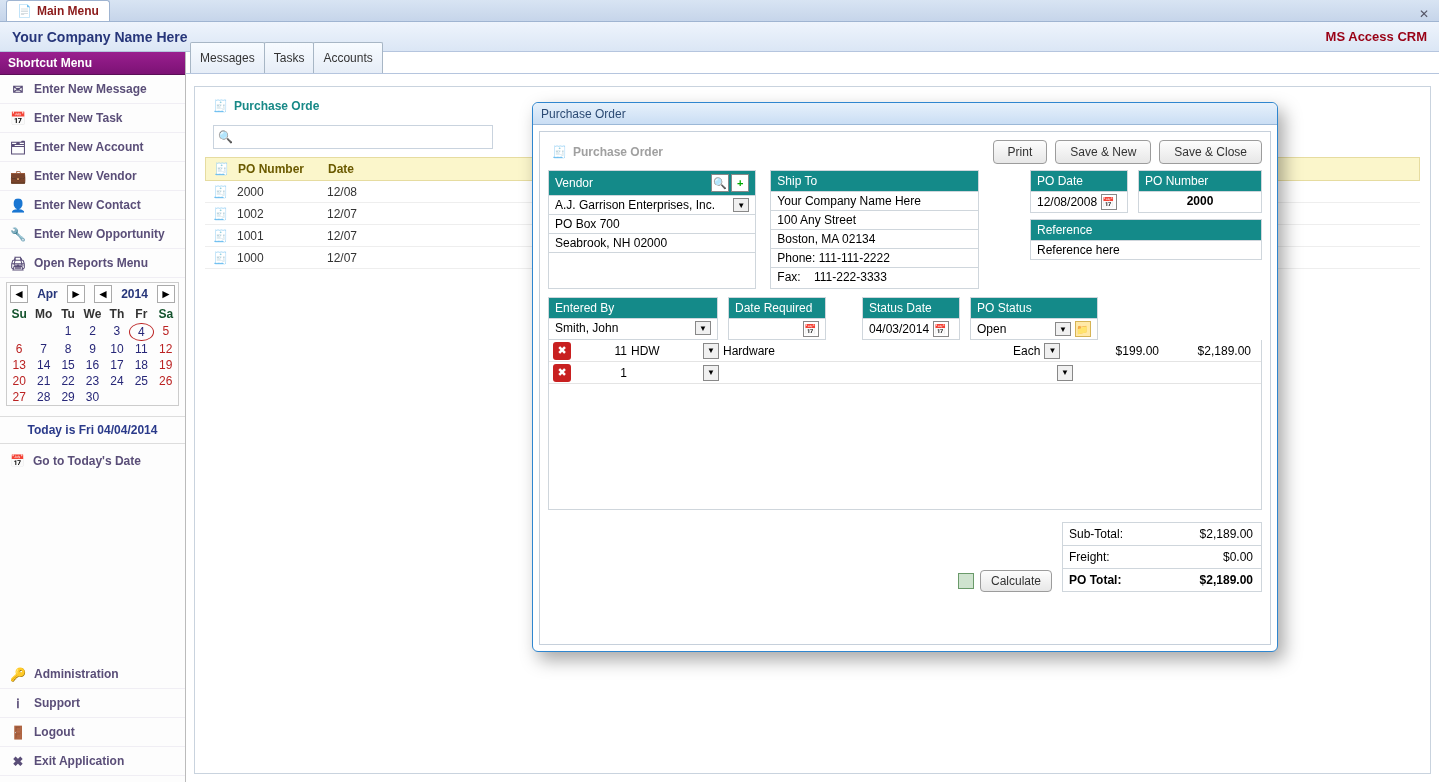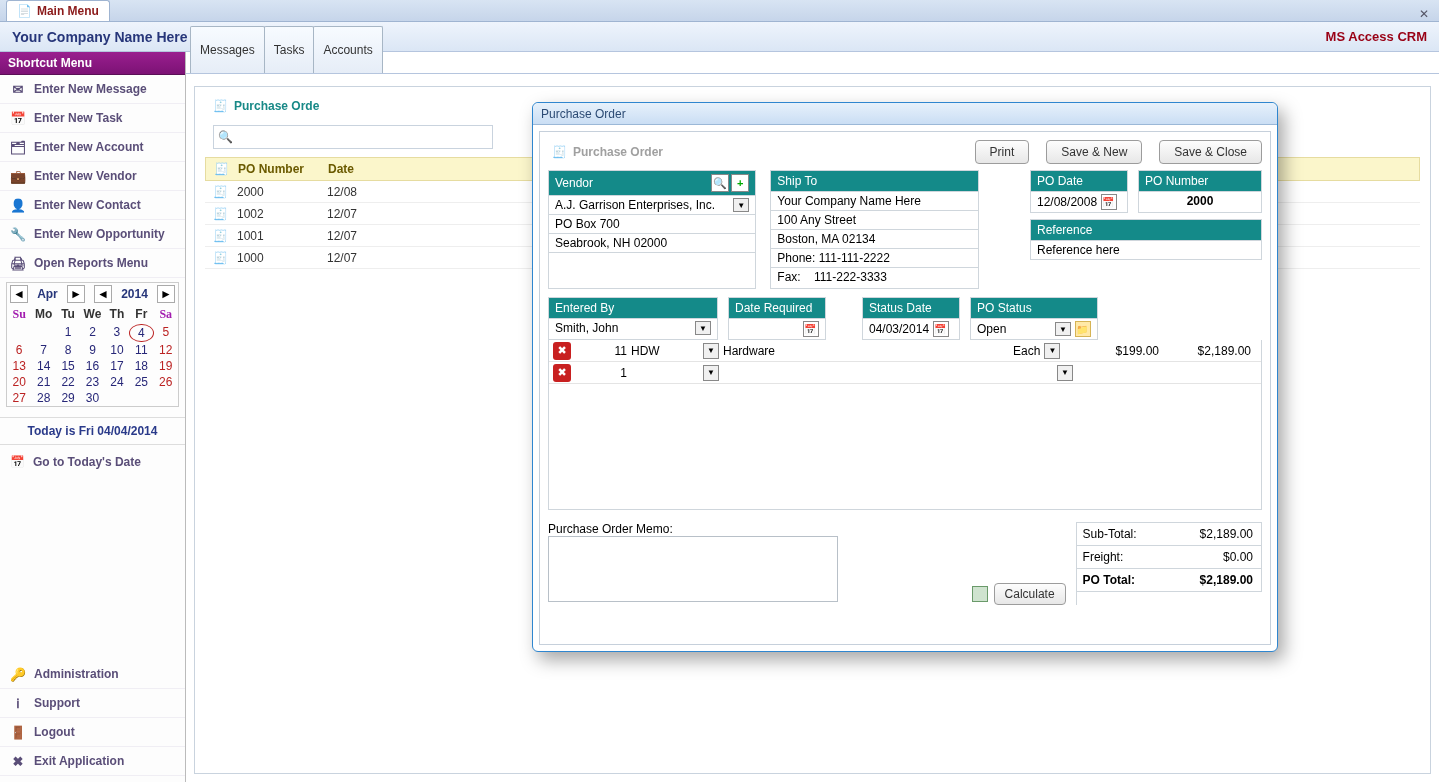--- a/index.html
+++ b/index.html
@@ -24,51 +24,51 @@
 .shortcut-head { background: linear-gradient(#9a1f8f,#7c1275); color:#fff; font-weight:bold; padding:4px 8px; border-bottom:1px solid #5a0f56;}
 .sb-item { display:flex; align-items:center; gap:8px; padding:6px 10px; color:#5a4e78; cursor:pointer; font-weight:bold; border-bottom:1px solid #f0eef4;}
 .sb-item .ic { width:16px; height:16px; display:inline-flex; align-items:center; justify-content:center; font-size:13px; }
 
 
 .cal-box { border:1px solid #ccc; margin:4px 6px; }
 .cal-nav { display:flex; align-items:center; justify-content:space-between; padding:2px 3px; color:#272778; font-weight:bold;}
 .cal-nav button{ background:#fff; border:1px solid #aaa; width:18px; height:18px; cursor:pointer;}
 .cal-grid { display:grid; grid-template-columns:repeat(7,1fr); text-align:center; }
 .cal-grid .dh { font-weight:bold; padding:2px 0; color:#333;}
-.cal-grid .dh.sun,.cal-grid .dh.sat{color:#a21caf;font-family:Liberation Serif, serif;}
+.cal-grid .dh.sun,.cal-grid .dh.sat{color:#14532d;}
 .cal-grid .d { padding:1px 0; color:#272778;}
 .cal-grid .d.sun,.cal-grid .d.sat{color:#b22;}
 .cal-grid .d.today{ border:1px solid #b22; border-radius:50%; }
 .today-is { text-align:center; color:#2a3a8a; font-weight:bold; padding:6px 0; border-top:1px solid #ddd; border-bottom:1px solid #ddd; margin:6px 0;}
 .goto-today { display:flex; gap:8px; align-items:center; padding:4px 10px; color:#5a4e78; font-weight:bold; cursor:pointer;}
 .sb-bottom { margin-top:auto; padding-bottom:6px;}
 .sb-bottom .sb-item { font-weight:bold; }
 
 
 .main-tabs { height:22px; border-bottom:1px solid #b5c5de; padding-left:4px; display:flex; gap:0; align-items:flex-end;}
-.main-tab { border:1px solid #a7b6c5; border-bottom:none; padding:16px 9px; background:linear-gradient(#f7fbff,#e6edf7); color:#333; cursor:pointer; border-radius:2px 2px 0 0; margin-right:-1px;}
+.main-tab { border:1px solid #a7b6c5; border-bottom:none; padding:8px 9px; background:linear-gradient(#f7fbff,#e6edf7); color:#333; cursor:pointer; border-radius:2px 2px 0 0; margin-right:-1px;}
 
 
 .bg-panel { position:absolute; left:8px; right:8px; top:34px; bottom:8px; border:1px solid #c9d3de; background:#fff;}
 .bg-title { color:#188987; font-weight:bold; font-size:15px; padding:12px 18px; display:flex; align-items:center; gap:6px;}
 .bg-search { margin:0 18px 8px; border:1px solid #c9d3de; height:24px; width:280px; display:flex; align-items:center; padding:0 4px; gap:6px;}
 .bg-head-row { background:#fbf6cb; border:1px solid #e6dca0; margin:0 10px; display:flex; font-weight:bold; color:#6b5a00; height:24px; align-items:center;}
 .bg-head-row span{ padding:0 8px;}
 .bg-row { display:flex; align-items:center; height:22px; margin:0 10px; border-bottom:1px solid #eee; color:#333;}
 .bg-row span{ padding:0 8px;}
 .col-po{width:90px;} .col-date{width:120px;} .col-ref{ margin-left:auto; width:420px; text-align:center;}
 .ref-val{ margin-left:auto; width:420px; text-align:center; color:#444;}
 
 
 .dialog { position:absolute; left:346px; top:50px; width:746px; height:550px; background:#fff; border:1px solid #2f86cf; border-radius:6px; box-shadow:6px 8px 18px rgba(0,0,0,.35); }
 .dlg-titlebar { height:22px; background:linear-gradient(#e7f1fb,#cadef4); border-bottom:1px solid #9bb8d7; border-radius:6px 6px 0 0; display:flex; align-items:center; padding:0 8px; color:#2c4b74; font-size:12px;}
 .dlg-body { position:absolute; left:6px; right:6px; top:28px; bottom:6px; border:1px solid #c6d0db; background:#fff; padding:8px; }
 .dlg-header { display:flex; align-items:center; margin-bottom:6px;}
 .dlg-header .title { color:#a0a0a0; font-weight:bold; font-size:15px; display:flex; gap:6px; align-items:center; margin-left:4px;}
-.dlg-header .btns { margin-left:auto; display:flex; gap:17px;}
+.dlg-header .btns { margin-left:auto; display:flex; gap:8px;}
 .btn { background:linear-gradient(#fdfdfd,#e7e7e7); border:1px solid #9c9c9c; border-radius:4px; padding:4px 14px; cursor:pointer; color:#333;}
 
 
 .sect { border:1px solid #cfd6dc; }
 .sect-head { background:#148a89; color:#fff; font-weight:normal; padding:3px 6px; display:flex; align-items:center;}
 .sect-head .tools { margin-left:auto; display:flex; gap:2px;}
 .tool-btn { width:18px; height:18px; background:#fff; border:1px solid #888; display:inline-flex; align-items:center; justify-content:center; cursor:pointer; font-size:11px;}
 .field-row { border-top:1px solid #cfd6dc; padding:2px 6px; min-height:18px; display:flex; align-items:center;}
 .dropdown { margin-left:auto; width:16px; height:14px; border:1px solid #888; background:#f0f0f0; display:inline-flex; align-items:center; justify-content:center; font-size:8px; cursor:pointer;}
 .dateicon{ margin-left:4px; width:16px;height:16px; border:1px solid #888; background:#fff; cursor:pointer; display:inline-flex; align-items:center; justify-content:center; font-size:10px;}
@@ -445,24 +445,20 @@
               <span class="li-cell li-desc"></span>
               <span class="li-cell li-unit">
                 <span class="dd" style="margin-left:auto;">▼</span>
               </span>
               <span class="li-cell li-cost" style="justify-content:flex-end;padding-right:6px;"></span>
               <span class="li-cell li-amt" style="justify-content:flex-end;"></span>
             </div>
           </div>
 
         <div class="bottom">
-          <div class="memo-area">
-            <span>Purchase Order Memo:</span>
-            <textarea value="" style=""></textarea>
-          </div>
           <div class="calc-area">
             <div class="calc-btn-wrap">
               <span class="calc-icon"></span>
               <button class="btn" style="padding:3px 10px;">Calculate</button>
             </div>
           </div>
           <div class="totals">
             <div class="tot-row">
                 <span class="lab">Sub-Total:</span>
                 <span class="val">$2,189.00</span>

